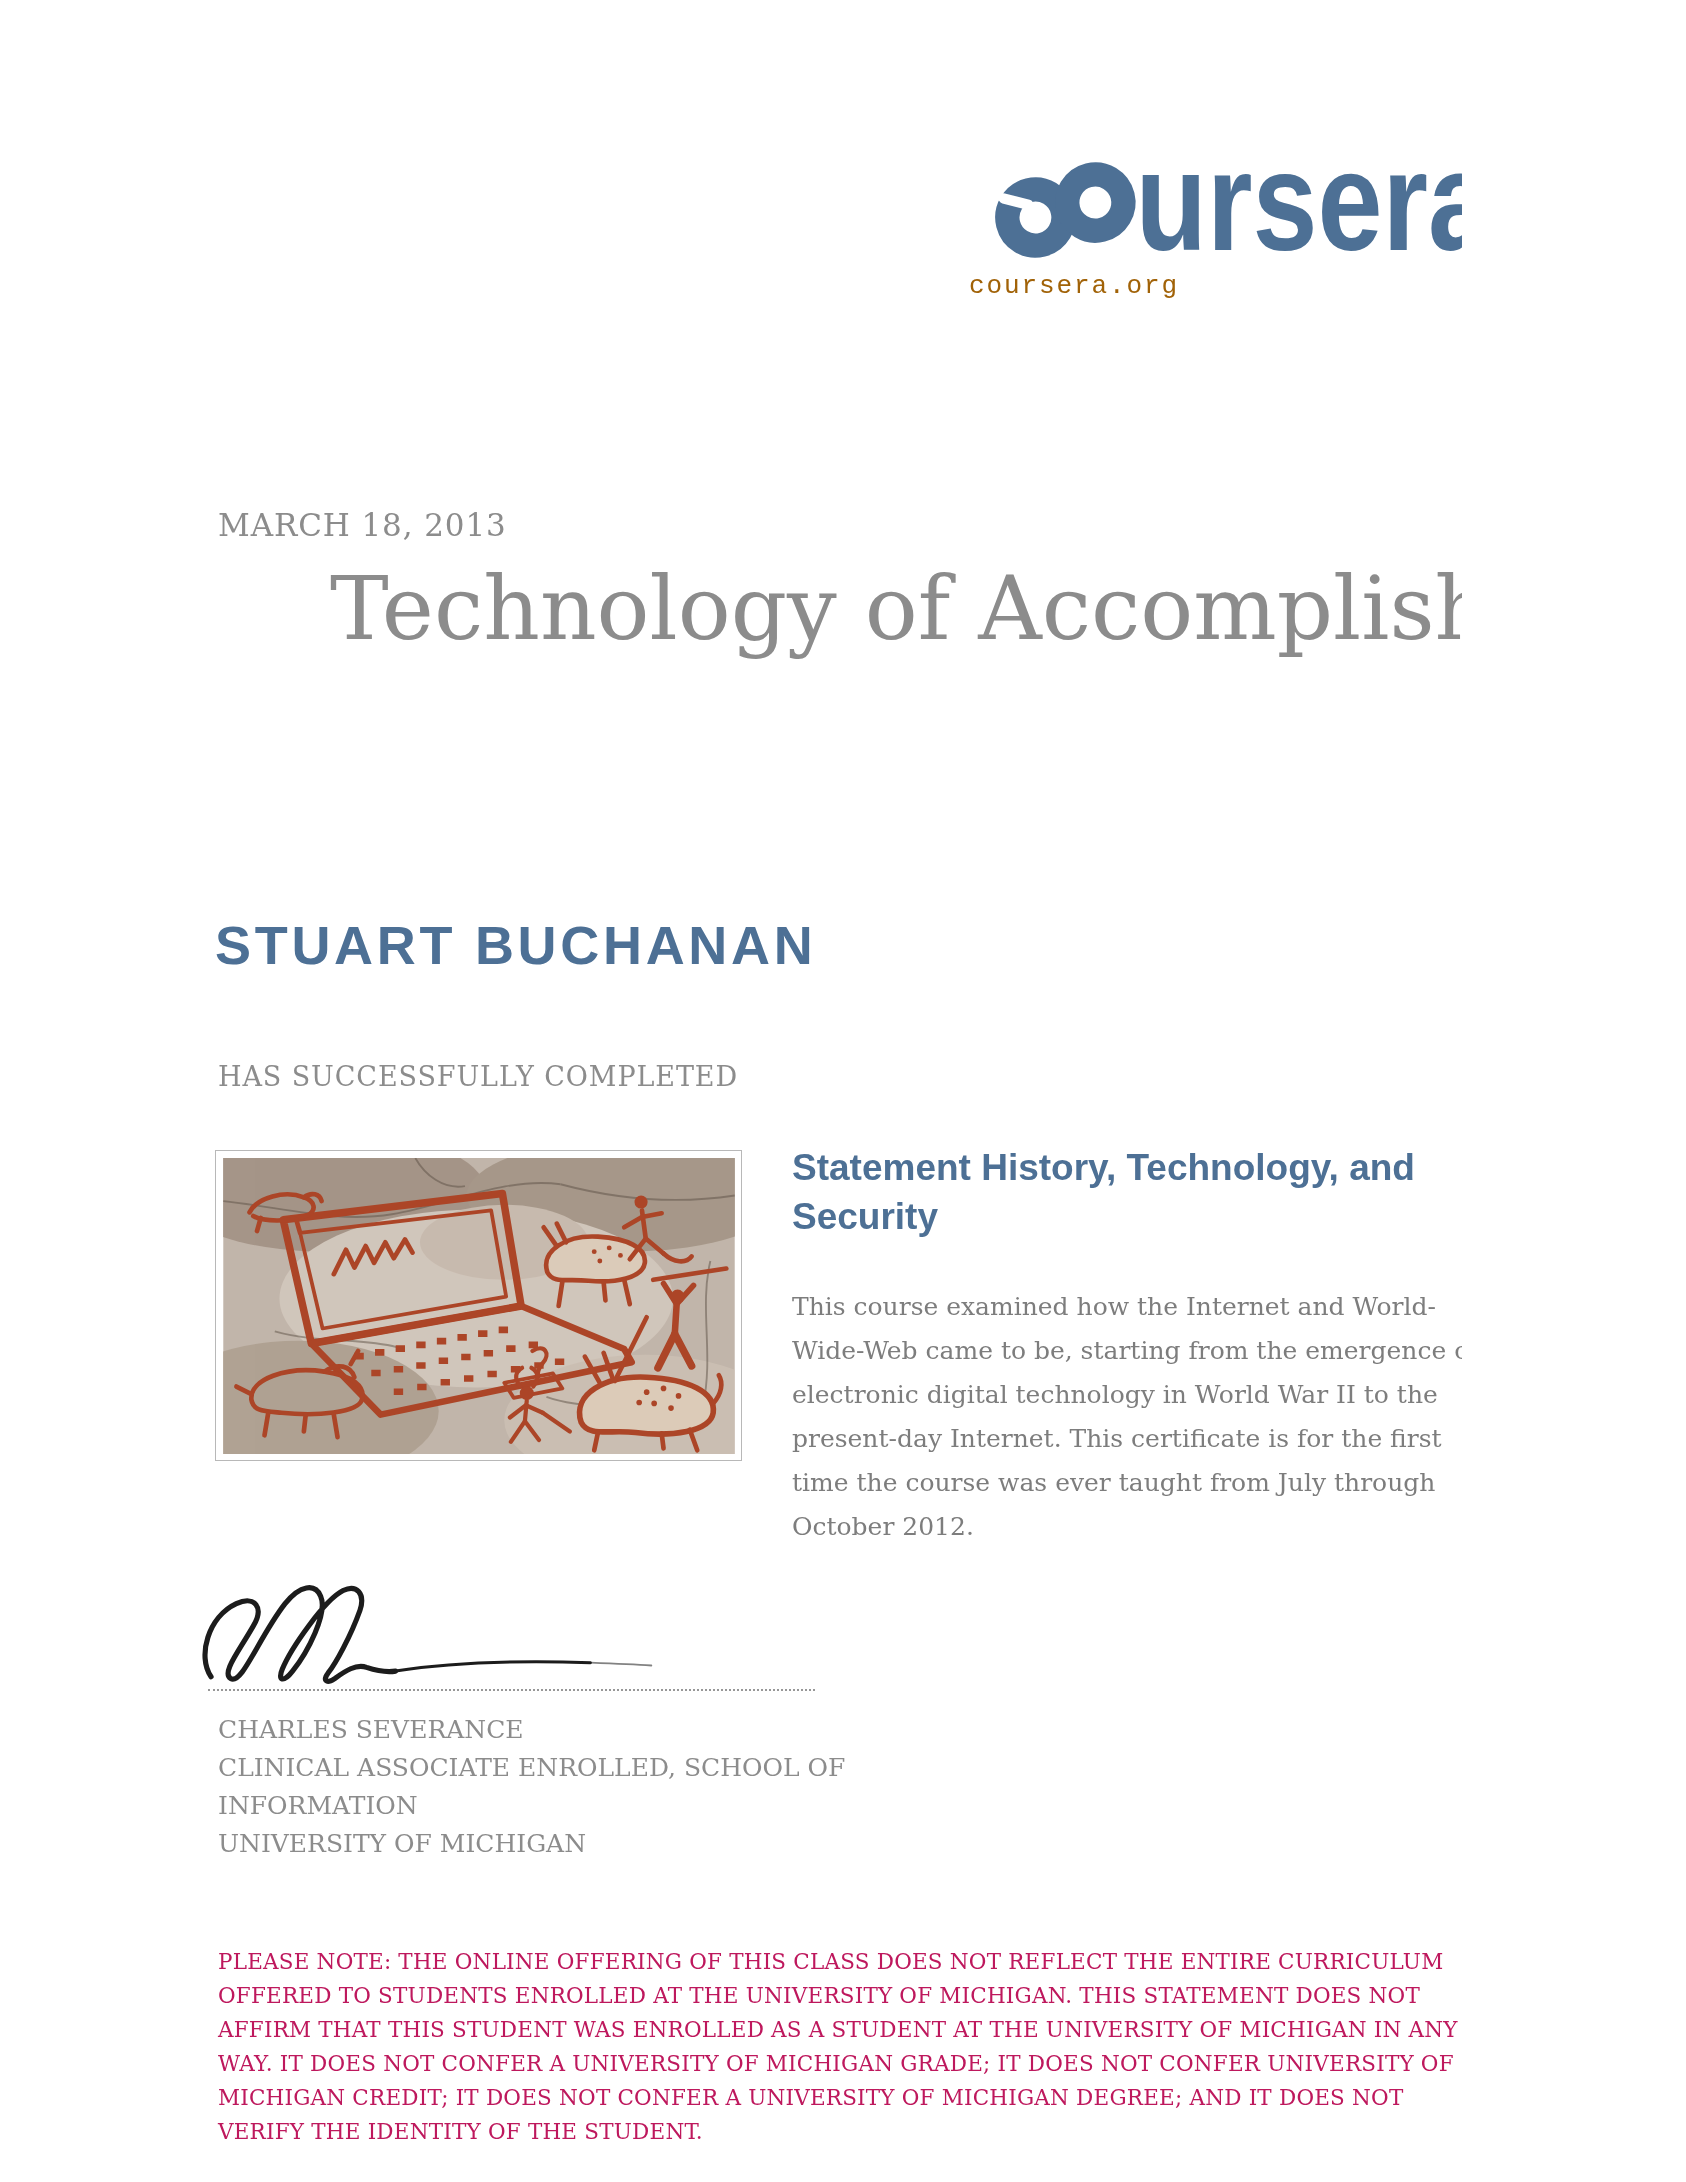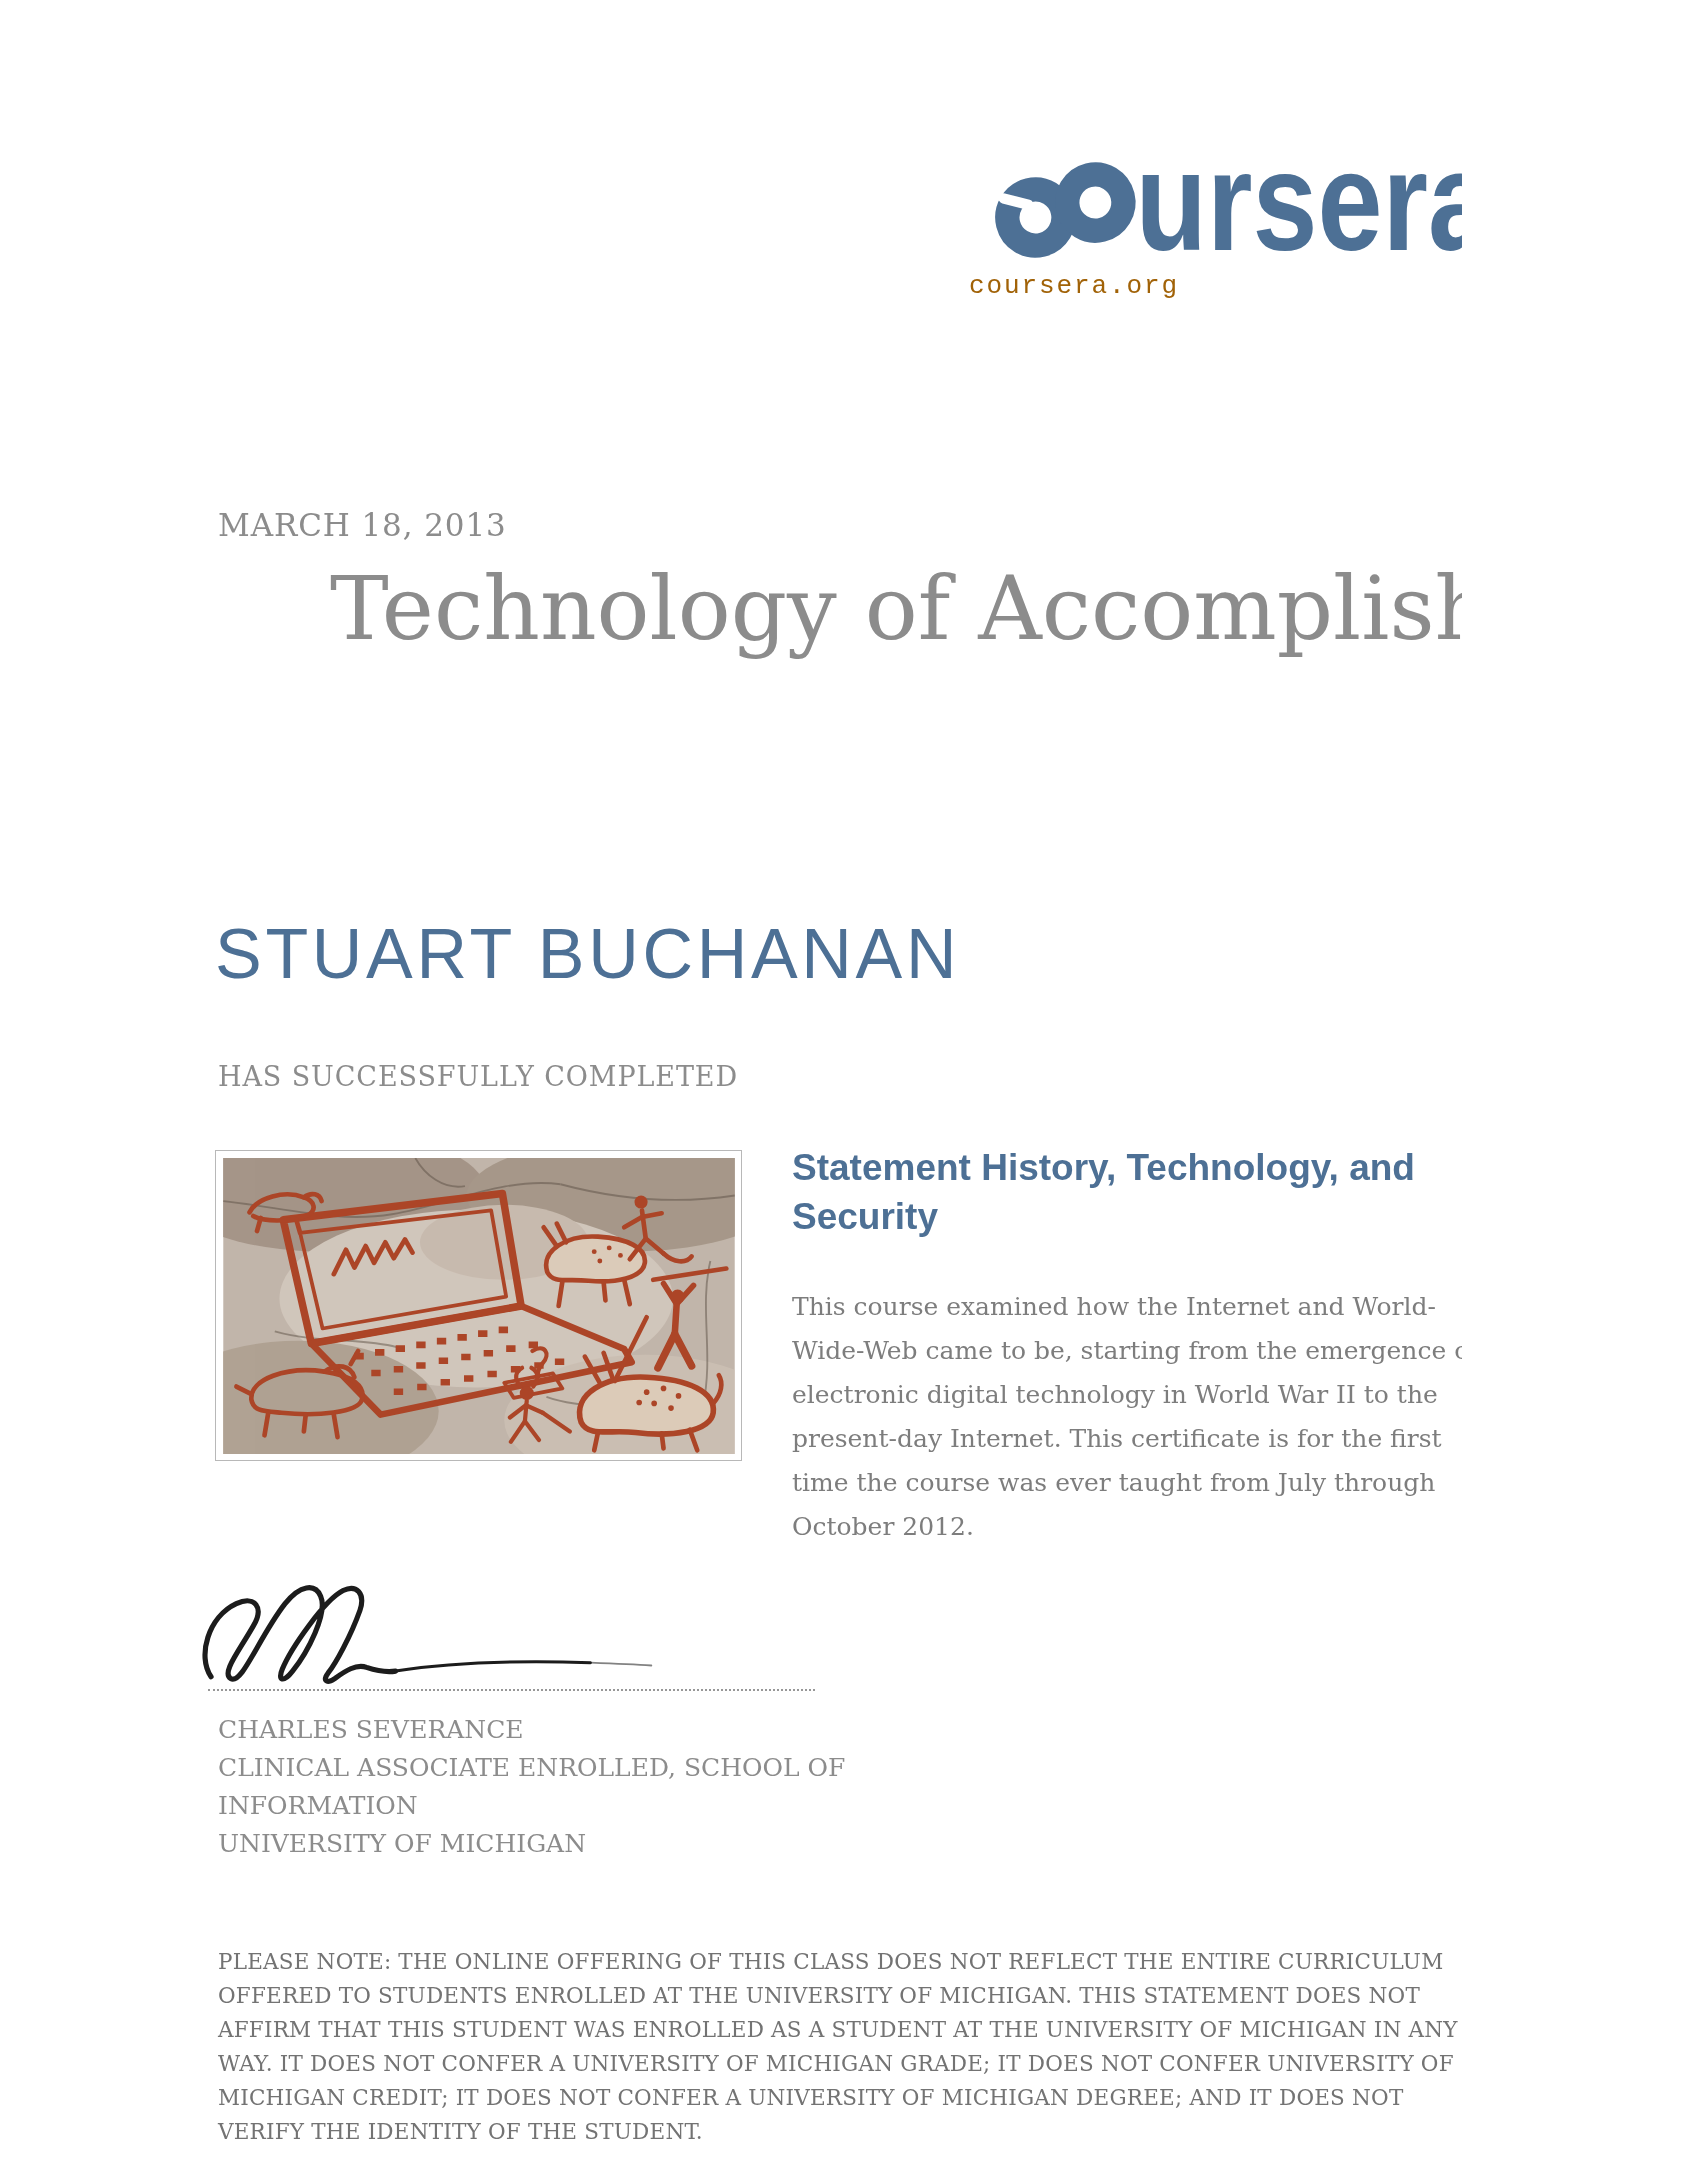--- a/index.html
+++ b/index.html
@@ -33,22 +33,22 @@
     left:330px; top:558px;
     font-size:88px; line-height:101px;
     color:#8c8c8c;
     white-space:nowrap;
   }
 
   
   .student-name{
     left:215px; top:914px;
     font-family:"Liberation Sans", sans-serif;
-    font-weight:normal;
-    font-size:70px; letter-spacing:3.7px;
+    font-weight:bold;
+    font-size:54px; letter-spacing:3.7px;
     color:#4d7095;
     white-space:nowrap;
   }
   .completed{
     left:218px; top:1046px;
     font-size:27px; letter-spacing:0.9px;
     color:#8c8c8c;
     margin-top:15px;
   }
 
@@ -84,21 +84,21 @@
     left:218px; top:1711px;
     font-size:25px; line-height:38px;
     color:#8c8c8c;
   }
 
   
   .disclaimer{
     left:218px; top:1945px; width:1260px;
     font-size:21.5px; line-height:34px;
     letter-spacing:0.2px;
-    color:#737373;
+    color:#be185d;
   }
 </style>
 </head>
 <body>
 
 <div class="page">
 
   <svg class="abs logo-svg" viewBox="0 0 540 140" aria-hidden="true">
     <g>
       <g stroke="#4d7095" fill="none" stroke-width="26" transform="rotate(-14 76 74)">

